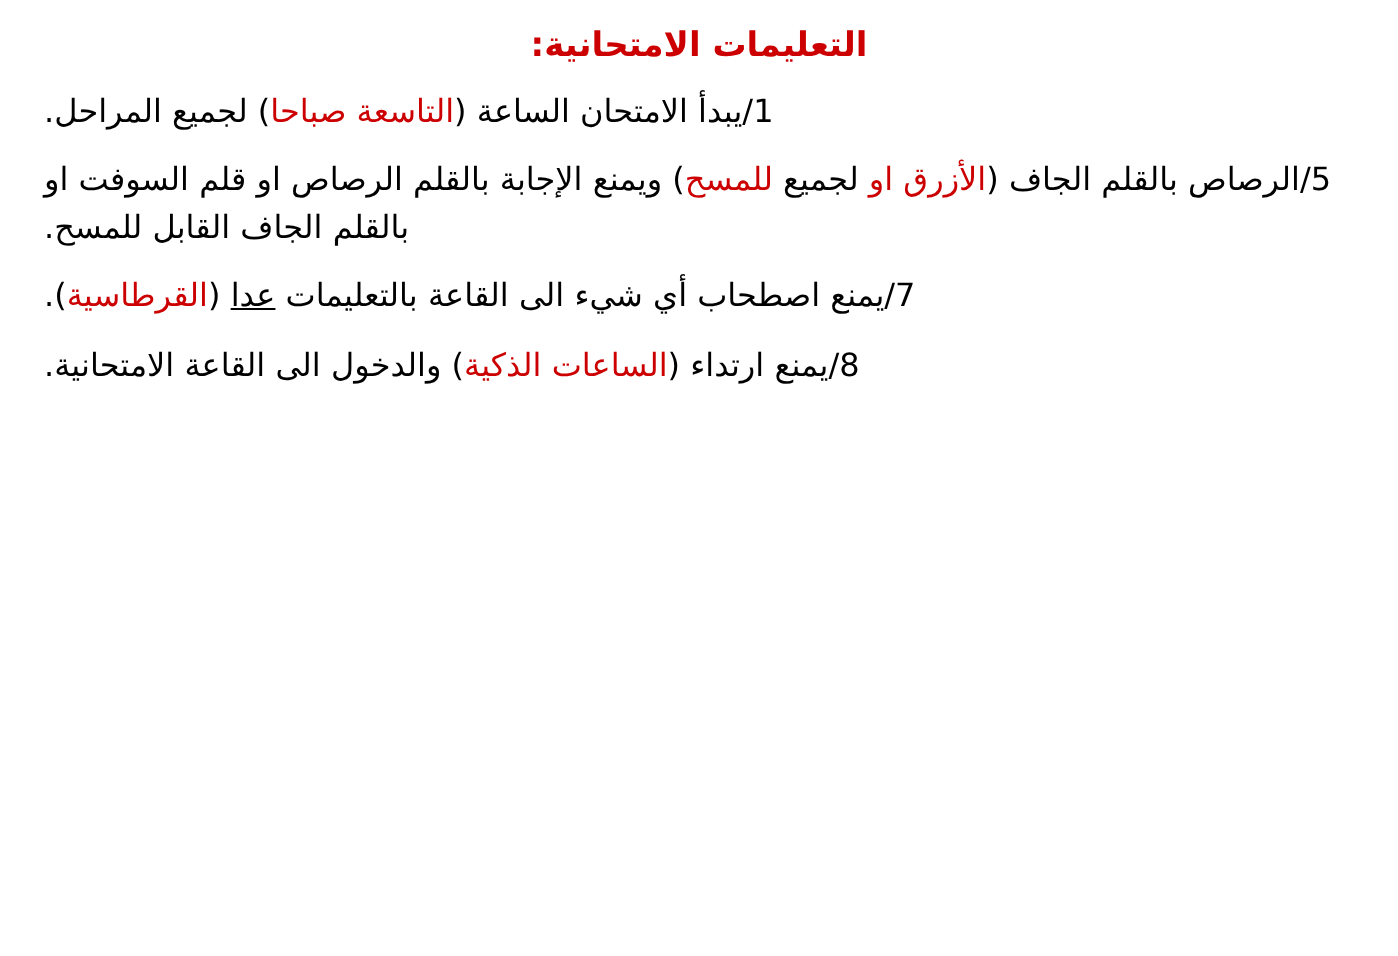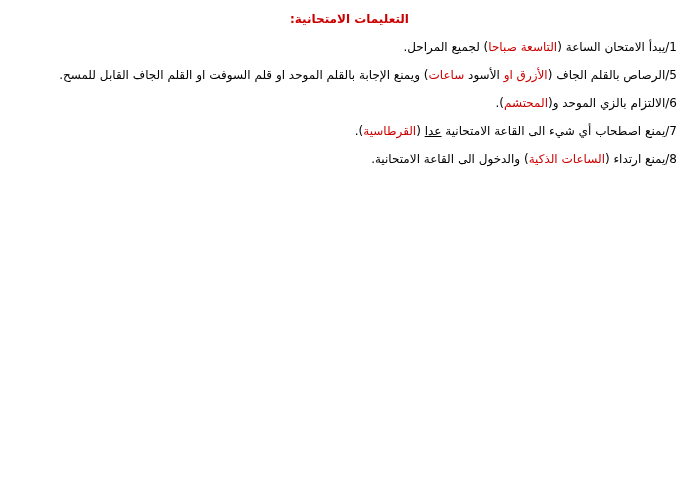--- a/index.html
+++ b/index.html
@@ -19,36 +19,36 @@
     height: 478px;
     box-sizing: border-box;
     padding: 8px 22px 8px 22px;
     display: flex;
     flex-direction: column;
     align-items: stretch;
   }
   .doc-title {
     color: #cc0000;
     font-weight: bold;
-    font-size: 12px;
+    font-size: 17px;
     text-align: center;
     margin: 4px 0 10px 0;
     line-height: 1.3;
   }
   .rule-list {
     list-style: none;
     margin: 0;
     padding: 0;
     display: flex;
     flex-direction: column;
   }
   .rule-item {
-    font-size: 12px;
+    font-size: 16px;
     line-height: 1.5;
-    text-align: right;
+    text-align: left;
     margin: 0 0 10px 0;
     direction: rtl;
   }
   .red {
     color: #cc0000;
   }
   .underline {
     text-decoration: underline;
     font-family: Liberation Serif, serif;
   }
@@ -56,18 +56,17 @@
     color: #000000;
   }
 </style>
 </head>
 <body>
 
 <div class="page">
   <div class="doc-title">التعليمات الامتحانية:</div>
   <ol class="rule-list">
       <li class="rule-item"><span class="num">1/</span><span>يبدأ الامتحان الساعة (</span><span class="red">التاسعة صباحا</span><span>) لجميع المراحل.</span></li>
-      <li class="rule-item"><span class="num">5/</span><span>الرصاص بالقلم الجاف (</span><span class="red">الأزرق او</span><span> الأسود </span><span class="red">ساعات</span><span>) ويمنع الإجابة بالقلم الموحد او قلم السوفت او القلم الجاف القابل للمسح.</span></li>
-      <li class="rule-item"><span class="num">6/</span><span>الالتزام بالزي الموحد و(</span><span class="red">المحتشم</span><span>).</span></li>
-      <li class="rule-item"><span class="num">7/</span><span>يمنع اصطحاب أي شيء الى القاعة الامتحانية </span><span class="underline">عدا</span><span> (</span><span class="red">القرطاسية</span><span>).</span></li>
+      <li class="rule-item"><span class="num">5/</span><span>الرصاص بالقلم الجاف (</span><span class="red">الأزرق او</span><span> لجميع </span><span class="red">للمسح</span><span>) ويمنع الإجابة بالقلم الرصاص او قلم السوفت او بالقلم الجاف القابل للمسح.</span></li>
+      <li class="rule-item"><span class="num">7/</span><span>يمنع اصطحاب أي شيء الى القاعة بالتعليمات </span><span class="underline">عدا</span><span> (</span><span class="red">القرطاسية</span><span>).</span></li>
       <li class="rule-item"><span class="num">8/</span><span>يمنع ارتداء (</span><span class="red">الساعات الذكية</span><span>) والدخول الى القاعة الامتحانية.</span></li>
     </ol>
 </div>
 
 </body></html>

